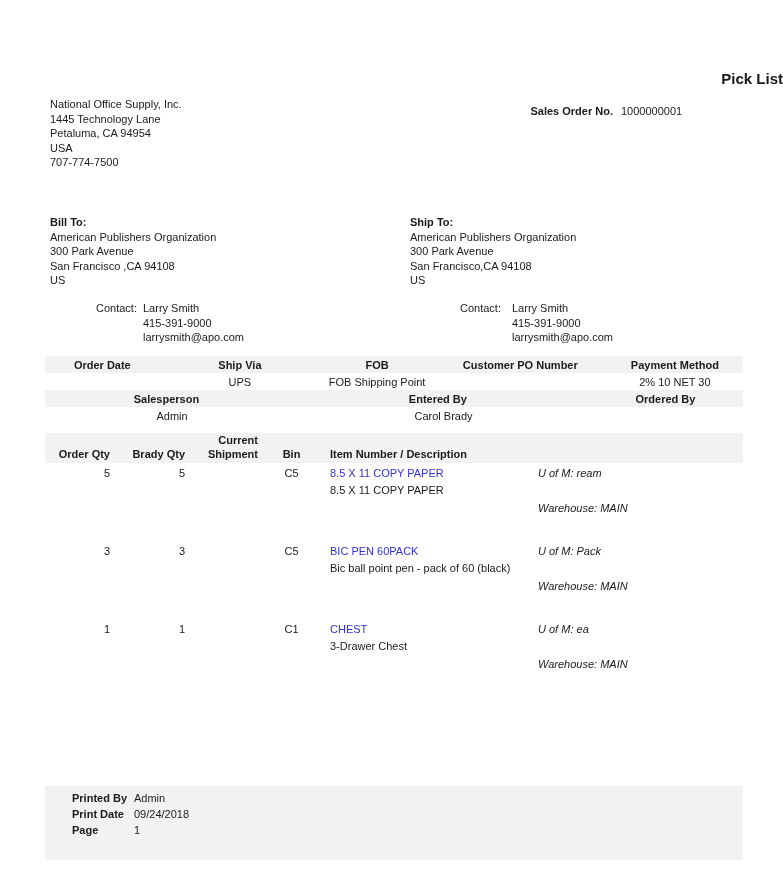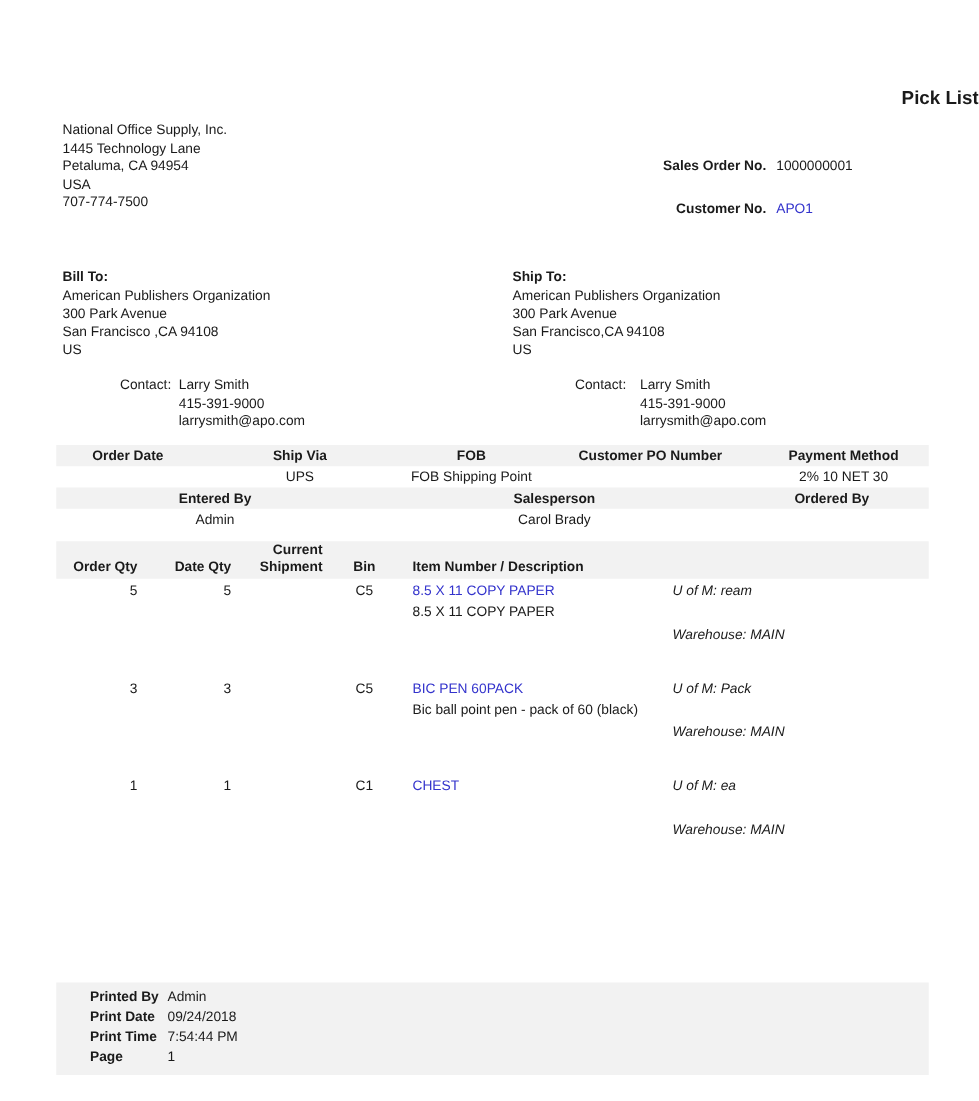--- a/index.html
+++ b/index.html
@@ -3,21 +3,21 @@
 <meta charset="utf-8">
 <style>
   html,body{margin:0;padding:0;background:#fff;}
   .page{position:relative;width:783px;height:881px;background:#fff;
         font-family:"Liberation Sans",sans-serif;font-size:11px;color:#1a1a1a;overflow:hidden;}
   .b{font-weight:bold;}
   .title{position:absolute;top:70px;left:0;width:100%;text-align:right;
          font-size:15px;font-weight:bold;}
   .company{position:absolute;left:50px;top:97px;line-height:14.6px;}
   
-  .order-ref{position:absolute;left:450px;top:127px;width:280px;}
+  .order-ref{position:absolute;left:450px;top:105px;width:280px;}
   .ref-row{display:flex;line-height:13px;margin-bottom:21px;}
   .ref-label{flex:0 0 163px;text-align:right;font-weight:bold;}
   .ref-value{margin-left:8px;}
   .link{color:#3333cc;cursor:pointer;}
   
   .party{position:absolute;top:215px;display:flex;line-height:14.6px;flex-direction:column;}
   .party-bill{left:50px;} .party-ship{left:410px;}
   .party-label{font-weight:bold;}
   .party-bill .party-label{width:47px;} .party-ship .party-label{width:51px;}
   .contact{position:absolute;top:301px;display:flex;line-height:14.6px;}
@@ -69,24 +69,20 @@
     <div>Petaluma, CA 94954</div>
     <div>USA</div>
     <div>707-774-7500</div>
   </div>
 
   <div class="order-ref">
     <div class="ref-row">
       <span class="ref-label">Sales Order No.</span>
       <span class="ref-value">1000000001</span>
     </div>
-    <div class="ref-row">
-      <span class="ref-label">Customer No.</span>
-      <span class="ref-value link">APO1</span>
-    </div>
   </div>
 
   <div class="party party-bill">
     <div class="party-label">Bill To:</div>
     <div>
       <div>American Publishers Organization</div>
       <div>300 Park Avenue</div>
       <div>San Francisco ,CA 94108</div>
       <div>US</div>
     </div>
@@ -129,37 +125,37 @@
       <div class="oc c5">Payment Method</div>
     </div>
     <div class="orow">
       <div class="oc c1"></div>
       <div class="oc c2">UPS</div>
       <div class="oc c3">FOB Shipping Point</div>
       <div class="oc c4"></div>
       <div class="oc c5">2% 10 NET 30</div>
     </div>
     <div class="orow band b">
+      <div class="oc cb">Salesperson</div>
       <div class="oc ca">Entered By</div>
-      <div class="oc cb">Salesperson</div>
       <div class="oc cc">Ordered By</div>
     </div>
     <div class="orow">
       <div class="oc ca">Admin</div>
       <div class="oc cb">Carol Brady</div>
       <div class="oc cc"></div>
     </div>
   </div>
 
   <div class="iheader">
     <div class="ih iq1">
       <div>Order Qty</div>
     </div>
     <div class="ih iq2">
-      <div>Date Qty</div>
+      <div>Brady Qty</div>
     </div>
     <div class="ih iq3">
       <div>Current</div>
       <div>Shipment</div>
     </div>
     <div class="ih iq4">
       <div>Bin</div>
     </div>
     <div class="ih iitem">
       <div>Item Number / Description</div>
@@ -198,40 +194,37 @@
     </div>
   </div>
 
   <div class="irow r3">
     <div class="iv1">1</div>
     <div class="iv2">1</div>
     <div class="iv3"></div>
     <div class="iv4">C1</div>
     <div class="iitemcell">
       <div class="link">CHEST</div>
+      <div>3-Drawer Chest</div>
     </div>
     <div class="iuom">
       <div><span>U of M:</span> <span>ea</span></div>
       <div style="height:17px"></div>
       <div class="wh"><span>Warehouse:</span> <span>MAIN</span></div>
     </div>
   </div>
 
   <div class="footer">
     <div class="frow">
       <span class="flabel">Printed By</span>
       <span>Admin</span>
     </div>
     <div class="frow">
       <span class="flabel">Print Date</span>
       <span>09/24/2018</span>
     </div>
     <div class="frow">
-      <span class="flabel">Print Time</span>
-      <span>7:54:44 PM</span>
-    </div>
-    <div class="frow">
       <span class="flabel">Page</span>
       <span>1</span>
     </div>
   </div>
 
 </div>
 
 </body></html>

